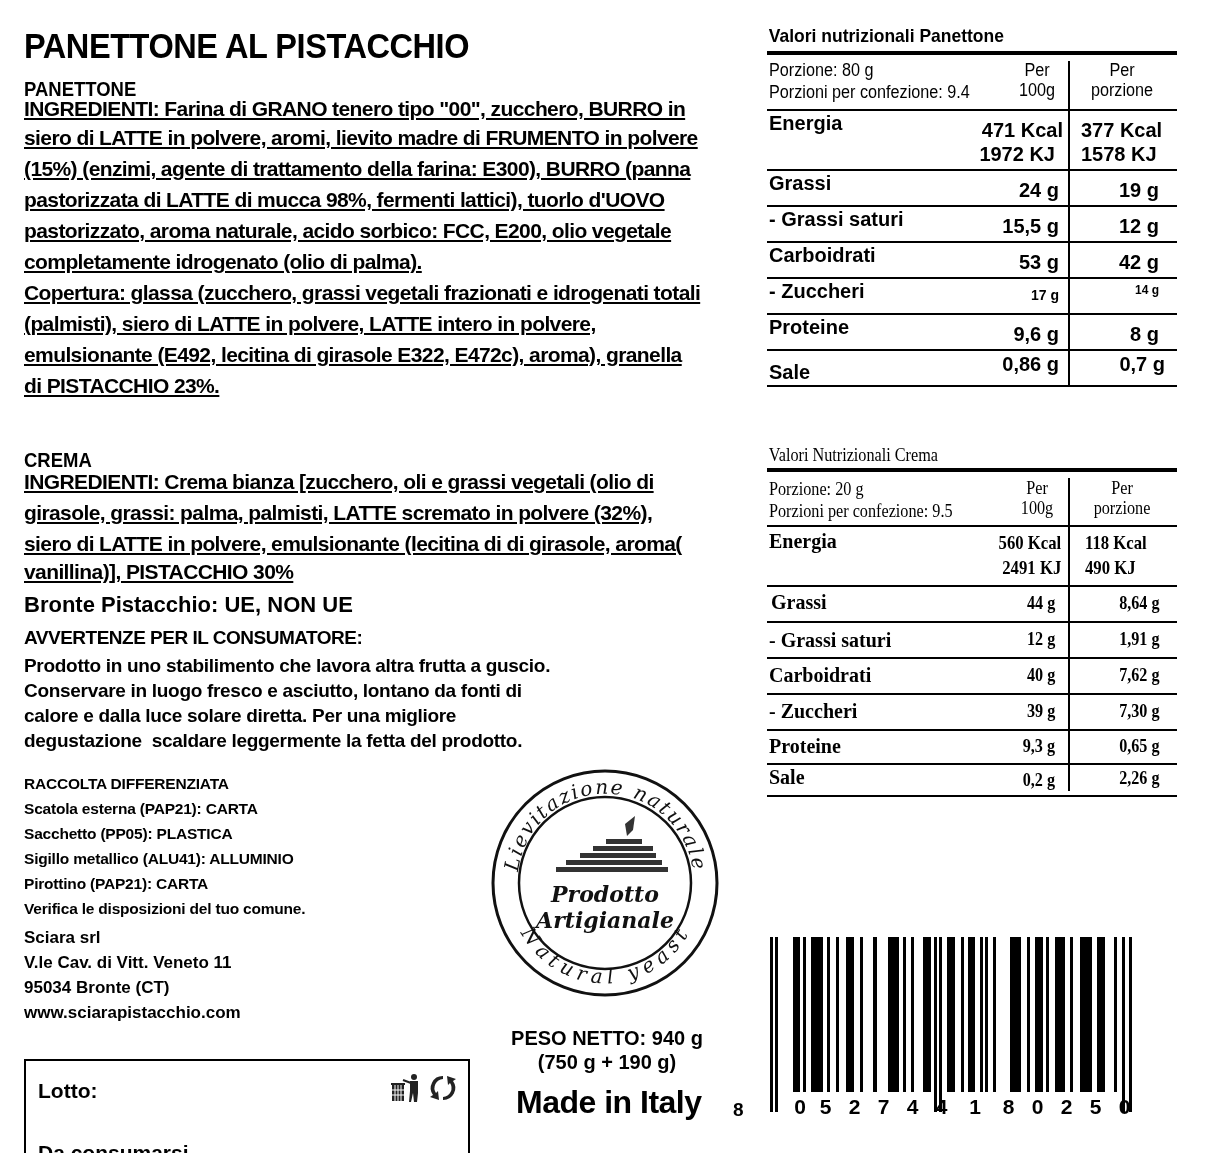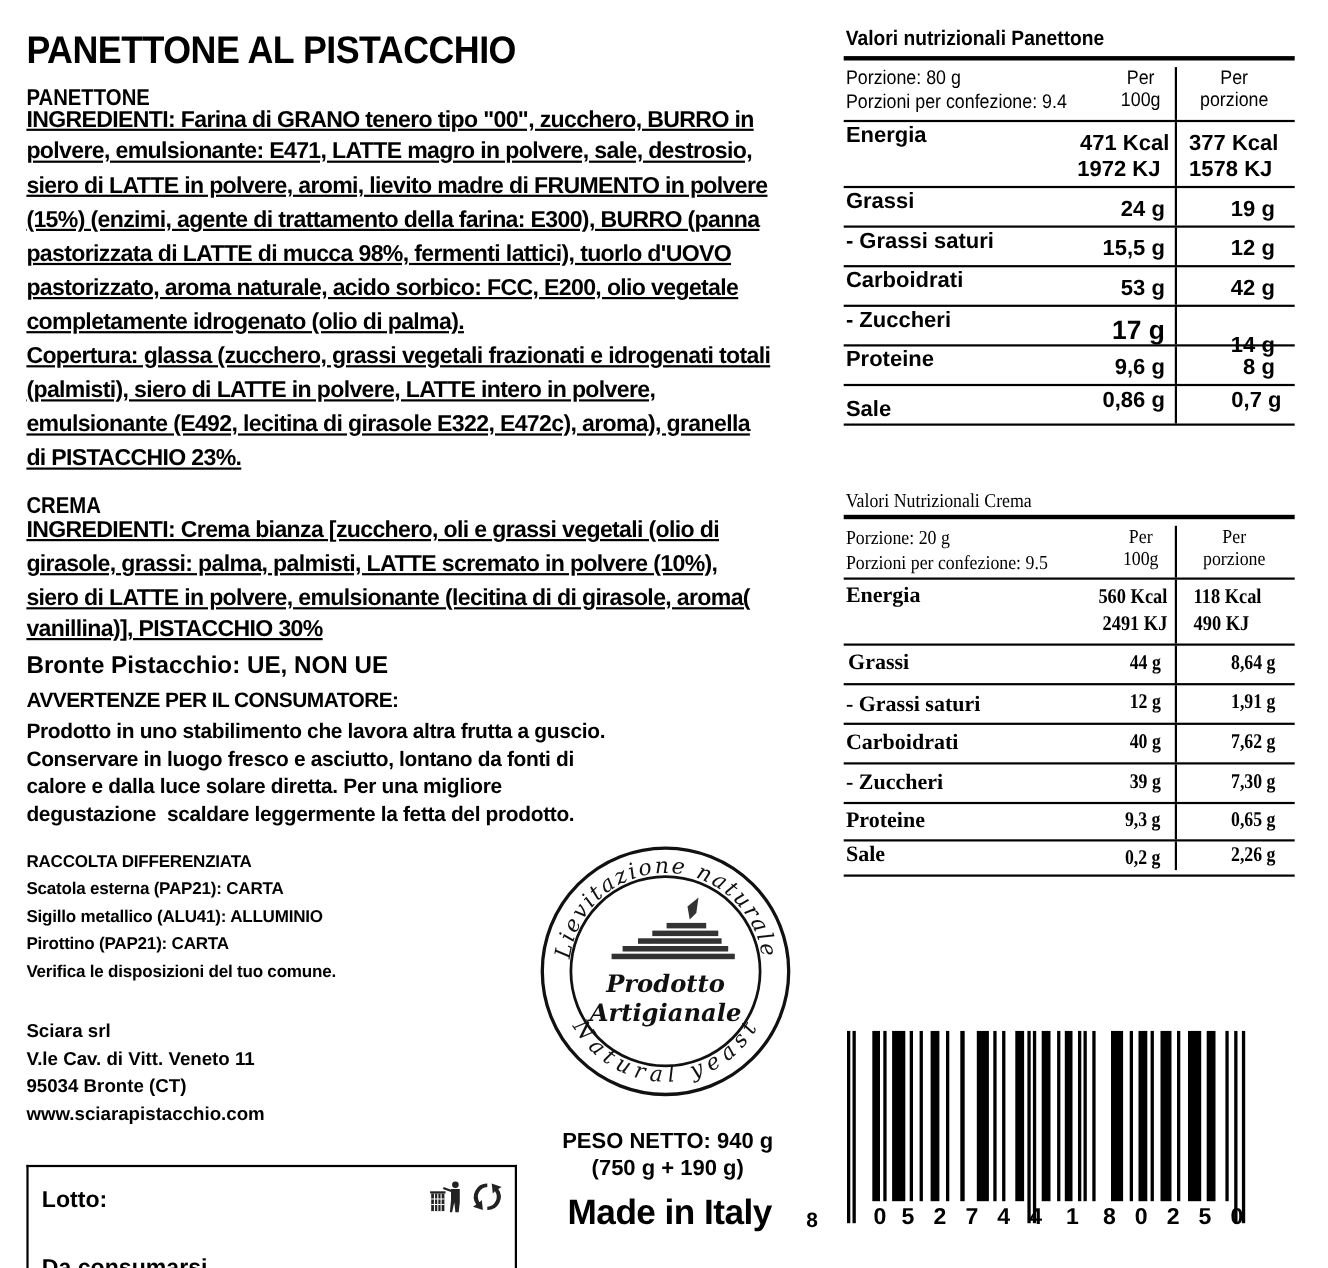--- a/index.html
+++ b/index.html
@@ -47,52 +47,52 @@
   .barcode { left: 767px; top: 937px; width: 400px; height: 185px; }
 </style>
 </head>
 <body>
 
 <div class="abs title">PANETTONE AL PISTACCHIO</div>
 
 <div class="abs section-head" style="left:24px; top:78px;">PANETTONE</div>
 <div class="abs ingr" style="top:96px;">
   <p style="line-height:26px;">INGREDIENTI: Farina di GRANO tenero tipo "00", zucchero, BURRO in</p>
-  <p>polvere, emulsionante: E471, LATTE magro in polvere, sale, destrosio,</p>
   <p>siero di LATTE in polvere, aromi, lievito madre di FRUMENTO in polvere</p>
   <p>(15%) (enzimi, agente di trattamento della farina: E300), BURRO (panna</p>
   <p>pastorizzata di LATTE di mucca 98%, fermenti lattici), tuorlo d'UOVO</p>
   <p>pastorizzato, aroma naturale, acido sorbico: FCC, E200, olio vegetale</p>
   <p style="text-align:left;">completamente idrogenato (olio di palma).</p>
   <p>Copertura: glassa (zucchero, grassi vegetali frazionati e idrogenati totali</p>
   <p>(palmisti), siero di LATTE in polvere, LATTE intero in polvere,</p>
   <p>emulsionante (E492, lecitina di girasole E322, E472c), aroma), granella</p>
   <p style="text-align:center;">di PISTACCHIO 23%.</p>
 </div>
 
 <div class="abs section-head" style="left:24px; top:449px;">CREMA</div>
 <div class="abs ingr" style="top:467px;">
   <p style="line-height:30px;">INGREDIENTI: Crema bianza [zucchero, oli e grassi vegetali (olio di</p>
-  <p>girasole, grassi: palma, palmisti, LATTE scremato in polvere (10%),</p>
+  <p>girasole, grassi: palma, palmisti, LATTE scremato in polvere (32%),</p>
   <p>siero di LATTE in polvere, emulsionante (lecitina di di girasole, aroma(</p>
   <p style="text-align:left; line-height:26px;">vanillina)], PISTACCHIO 30%</p>
 </div>
 <div class="abs origin">Bronte Pistacchio: UE, NON UE</div>
 
 <div class="abs warn-head">AVVERTENZE PER IL CONSUMATORE:</div>
 <div class="abs warn-text">
   <div>Prodotto in uno stabilimento che lavora altra frutta a guscio.</div>
   <div>Conservare in luogo fresco e asciutto, lontano da fonti di</div>
   <div>calore e dalla luce solare diretta. Per una migliore</div>
   <div style="white-space:pre;">degustazione  scaldare leggermente la fetta del prodotto.</div>
 </div>
 
 <div class="abs recy">
   <div>RACCOLTA DIFFERENZIATA</div>
   <div>Scatola esterna (PAP21): CARTA</div>
+  <div>Sacchetto (PP05): PLASTICA</div>
   <div>Sigillo metallico (ALU41): ALLUMINIO</div>
   <div>Pirottino (PAP21): CARTA</div>
   <div>Verifica le disposizioni del tuo comune.</div>
 </div>
 
 <div class="abs company">
   <div>Sciara srl</div>
   <div>V.le Cav. di Vitt. Veneto 11</div>
   <div>95034 Bronte (CT)</div>
   <div>www.sciarapistacchio.com</div>
@@ -212,22 +212,22 @@
   </div>
   <div class="nt-row" style="height:36px;">
     <div class="nt-vline"></div>
     <div class="nt-cell-l" style="top:1px; font-size:20px;">Carboidrati</div>
     <div class="nt-cell-m" style="top:8px; right:118px; font-size:20px;">53 g</div>
     <div class="nt-cell-r" style="top:8px; font-size:20px;">42 g</div>
   </div>
   <div class="nt-row" style="height:36px;">
     <div class="nt-vline"></div>
     <div class="nt-cell-l" style="top:1px; font-size:20px;">- Zuccheri</div>
-    <div class="nt-cell-m" style="top:8px; right:118px; font-size:24px;">17 g</div>
-    <div class="nt-cell-r" style="top:24px; font-size:20px;">14 g</div>
+    <div class="nt-cell-m" style="top:8px; right:118px; font-size:14px;">17 g</div>
+    <div class="nt-cell-r" style="top:4px; font-size:12px;">14 g</div>
   </div>
   <div class="nt-row" style="height:36px;">
     <div class="nt-vline"></div>
     <div class="nt-cell-l" style="top:1px; font-size:20px;">Proteine</div>
     <div class="nt-cell-m" style="top:8px; right:118px; font-size:20px;">9,6 g</div>
     <div class="nt-cell-r" style="top:8px; font-size:20px;">8 g</div>
   </div>
   <div class="nt-row" style="height:36px;">
     <div class="nt-vline"></div>
     <div class="nt-cell-l" style="top:10px; font-size:20px;">Sale</div>

